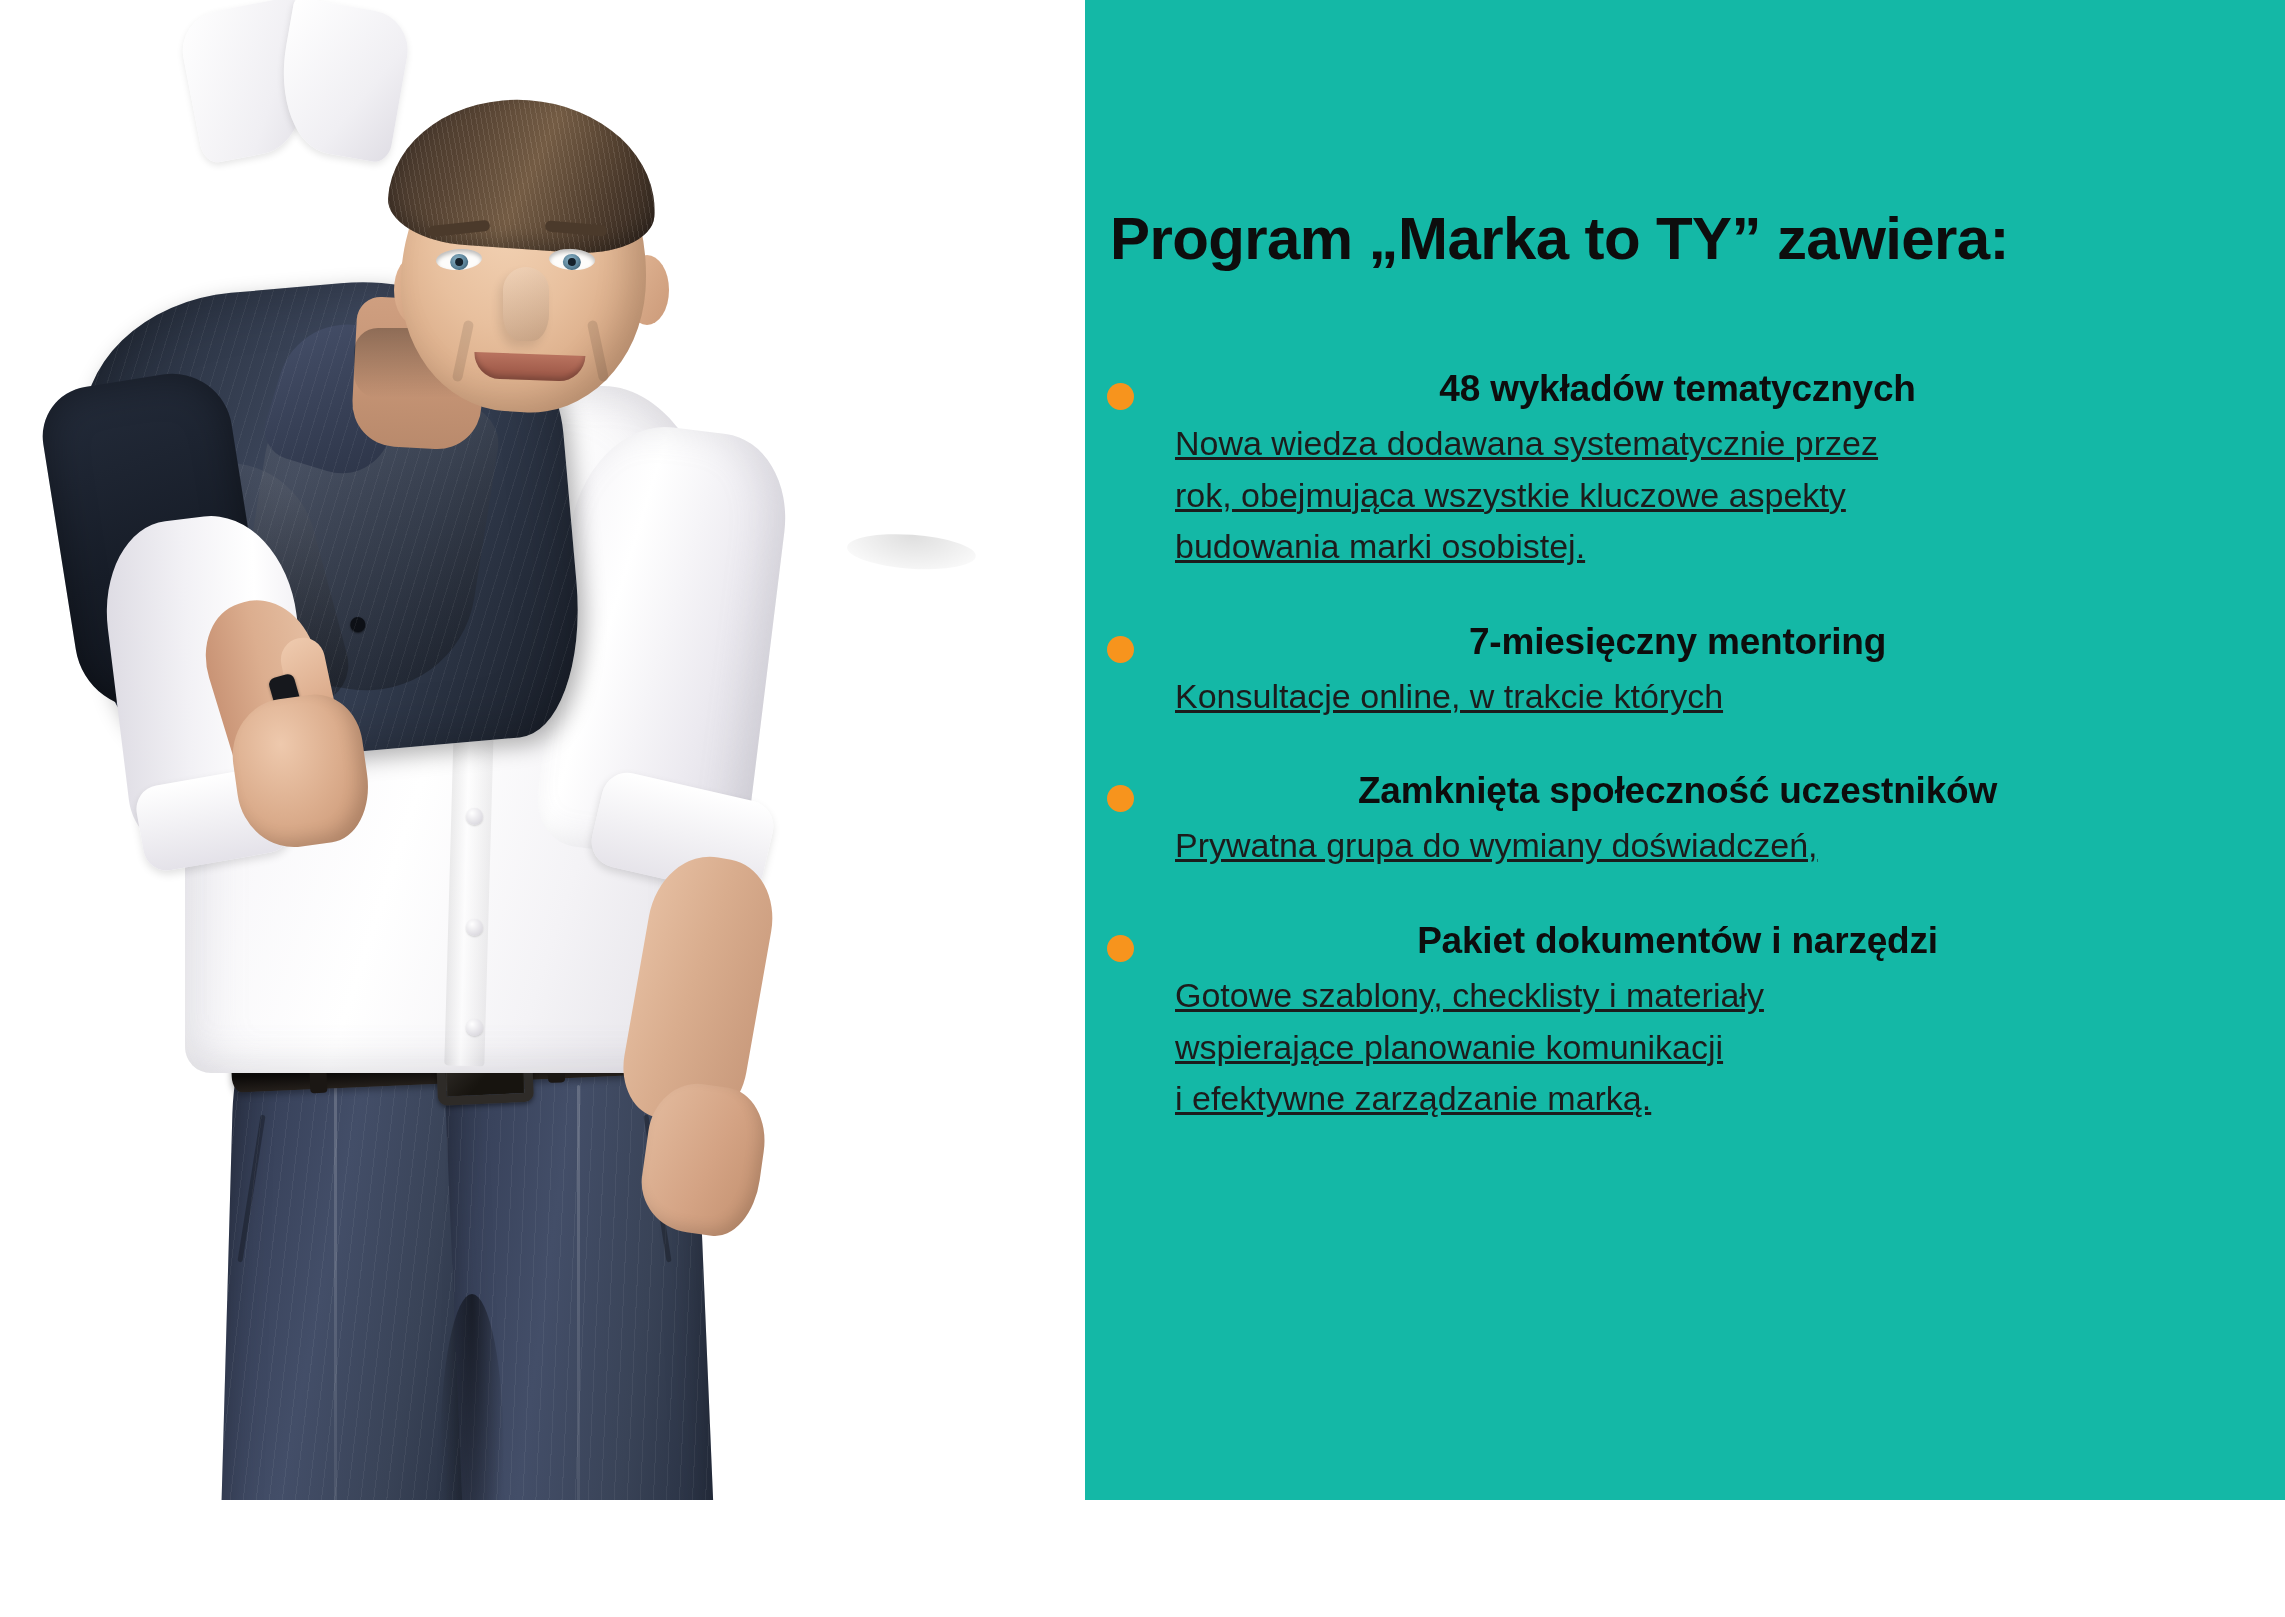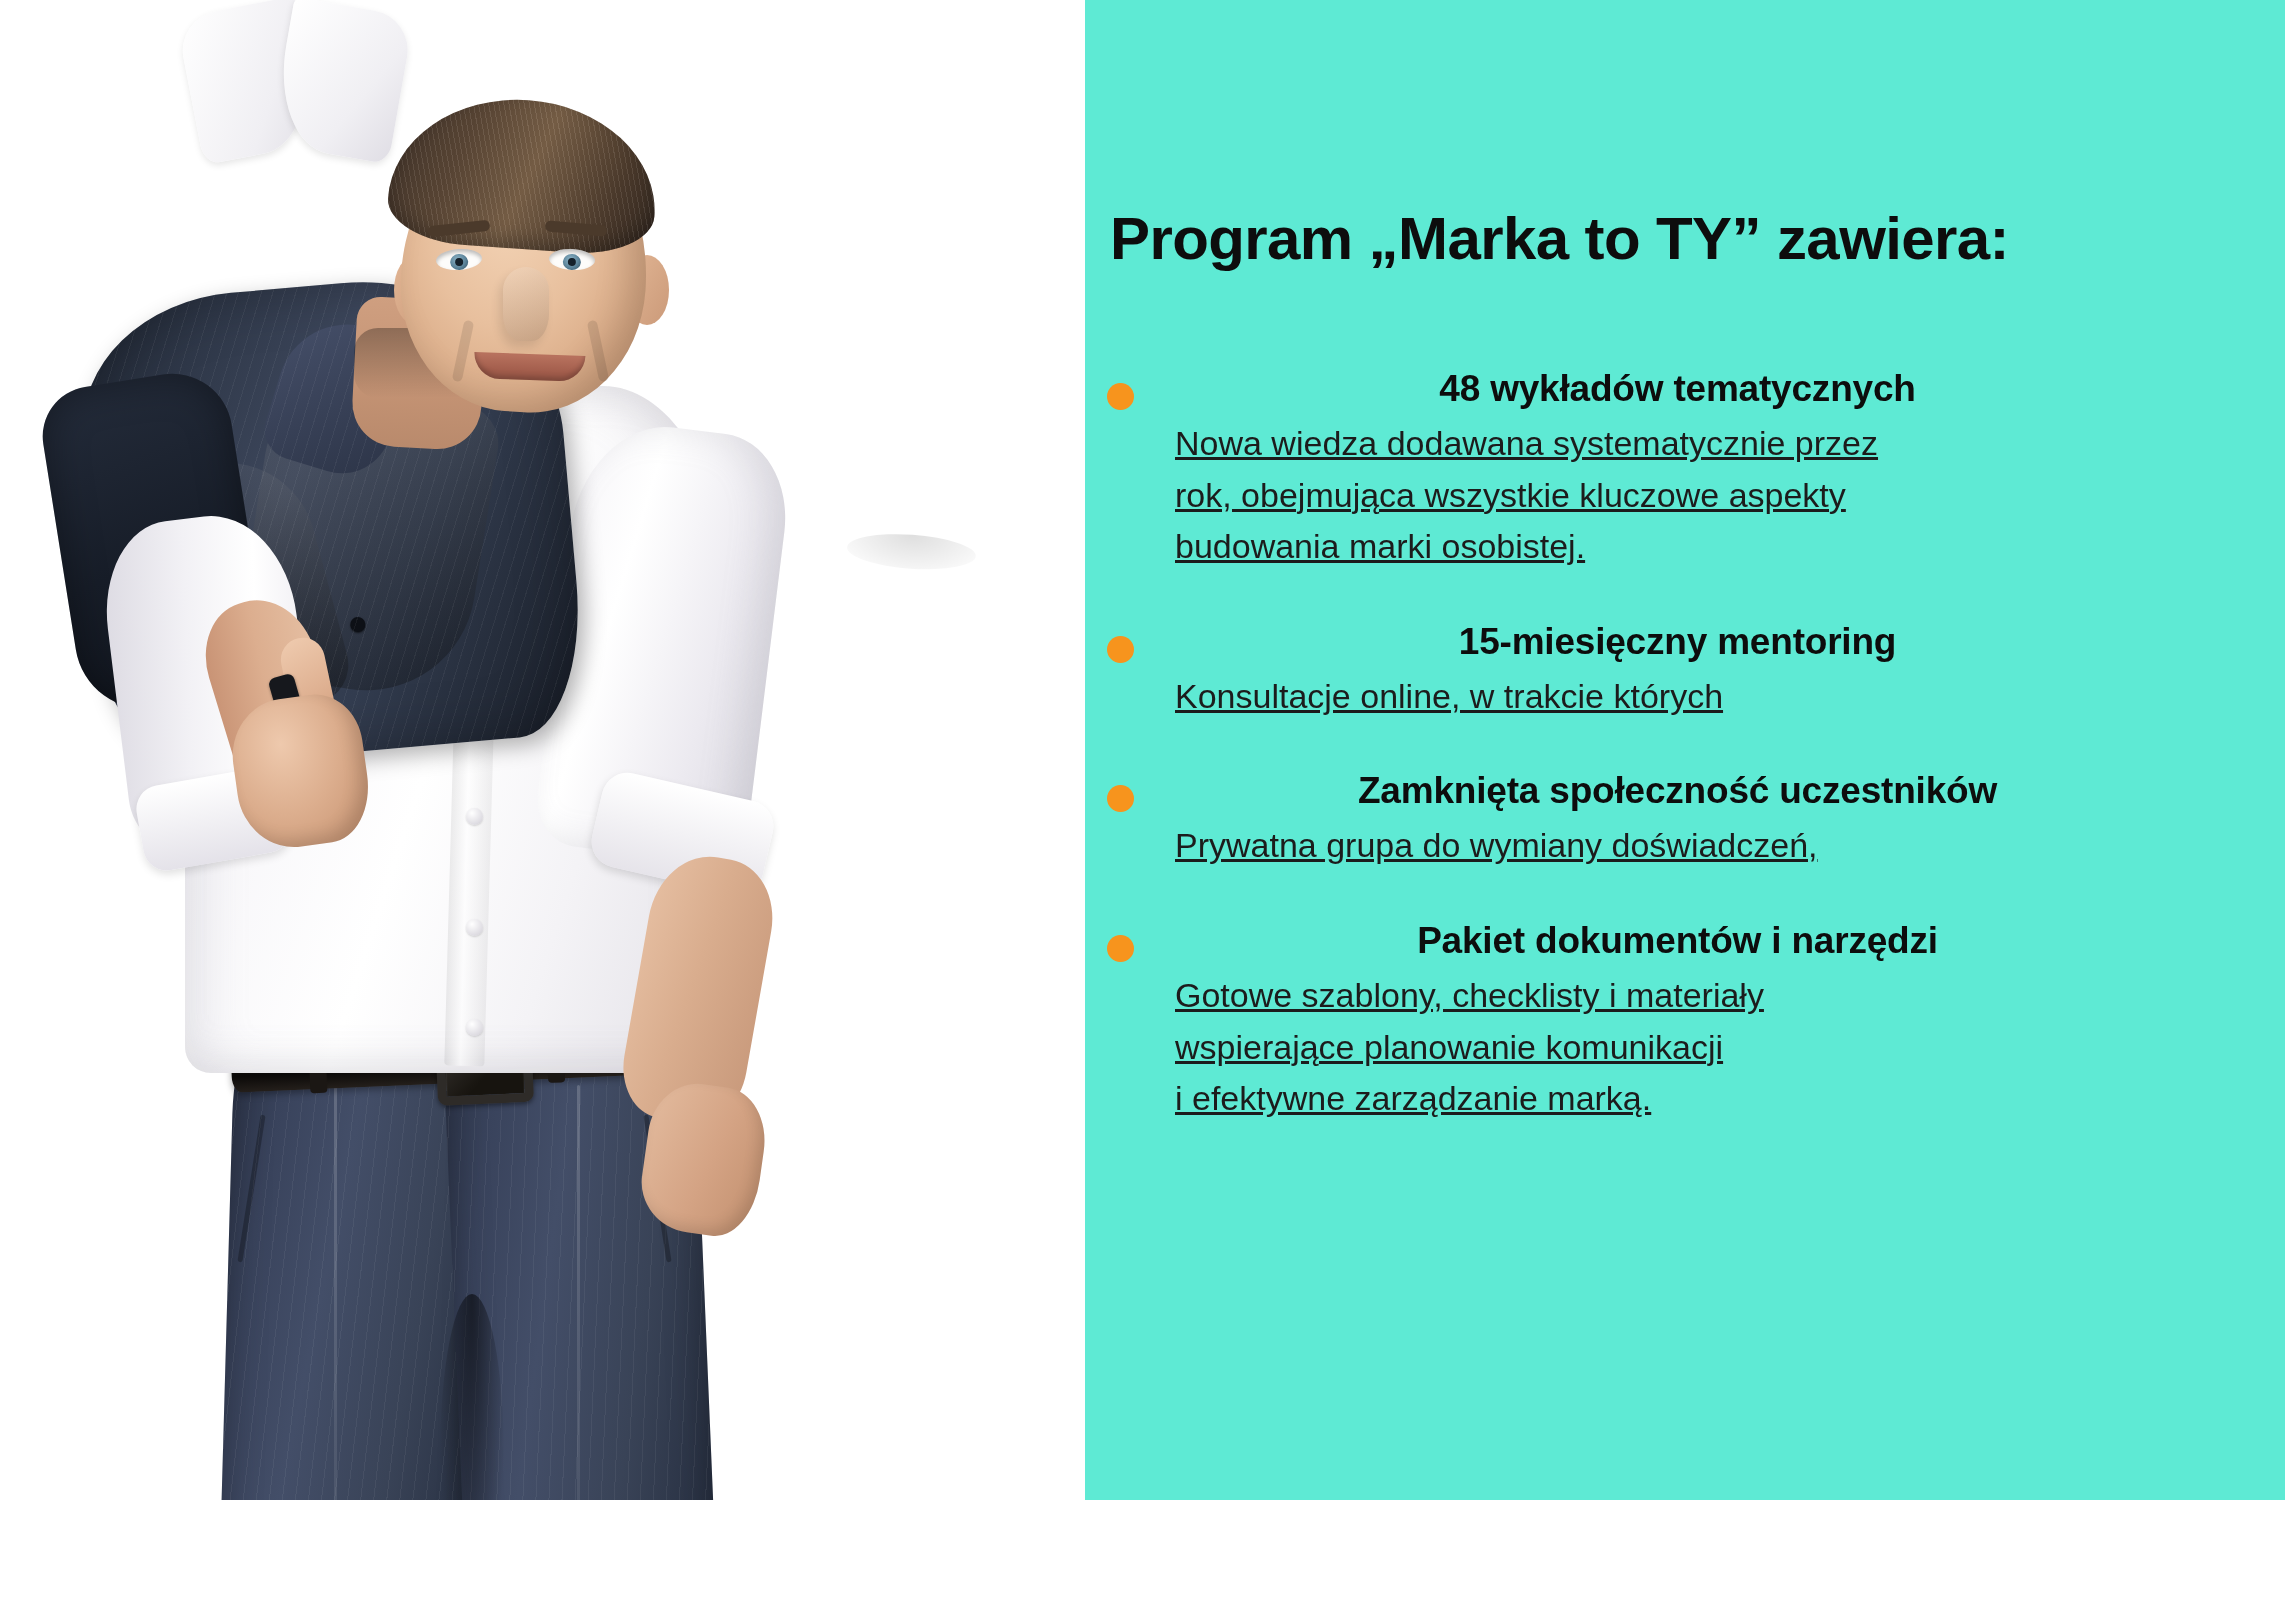--- a/index.html
+++ b/index.html
@@ -14,21 +14,21 @@
     background: #ffffff;
     font-family: "Liberation Sans", "DejaVu Sans", sans-serif;
     overflow: hidden;
     position: relative;
   }
 
   .slide {
     position: relative;
     width: 2286px;
     height: 1500px;
-    background: #5eead4;
+    background: #14b8a6;
     overflow: hidden;
   }
 
   
   .photo-pane {
     position: absolute;
     left: 0;
     top: 0;
     width: 1085px;
     height: 1618px;
@@ -757,21 +757,21 @@
         <h2 class="feature-title">48 wykładów tematycznych</h2>
         <p class="feature-desc">
           <span class="ln">Nowa wiedza dodawana systematycznie przez</span>
           <span class="ln">rok, obejmująca wszystkie kluczowe aspekty</span>
           <span class="ln">budowania marki osobistej.</span>
         </p>
       </li>
 
       <li class="feature-item">
         <span class="bullet-dot"></span>
-        <h2 class="feature-title">15-miesięczny mentoring</h2>
+        <h2 class="feature-title">7-miesięczny mentoring</h2>
         <p class="feature-desc">
           <span class="ln">Konsultacje online, w trakcie których</span>
         </p>
       </li>
 
       <li class="feature-item">
         <span class="bullet-dot"></span>
         <h2 class="feature-title">Zamknięta społeczność uczestników</h2>
         <p class="feature-desc">
           <span class="ln">Prywatna grupa do wymiany doświadczeń,</span>

